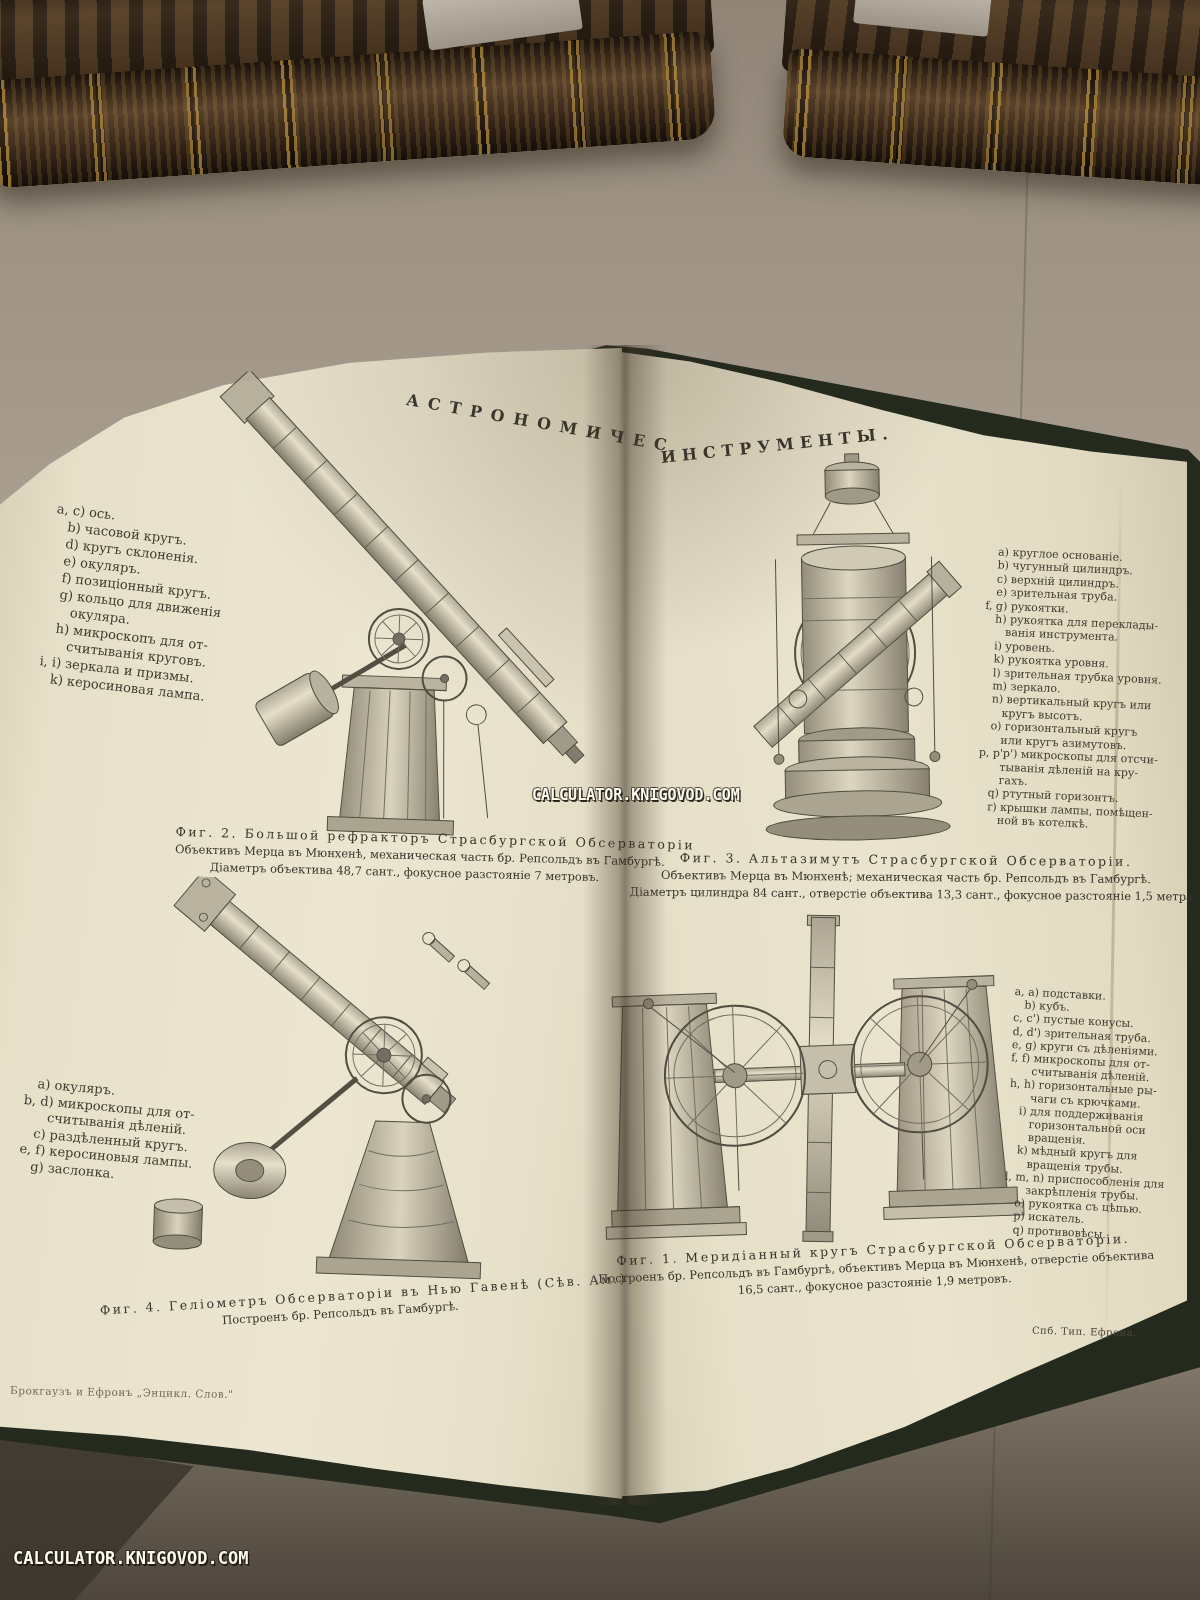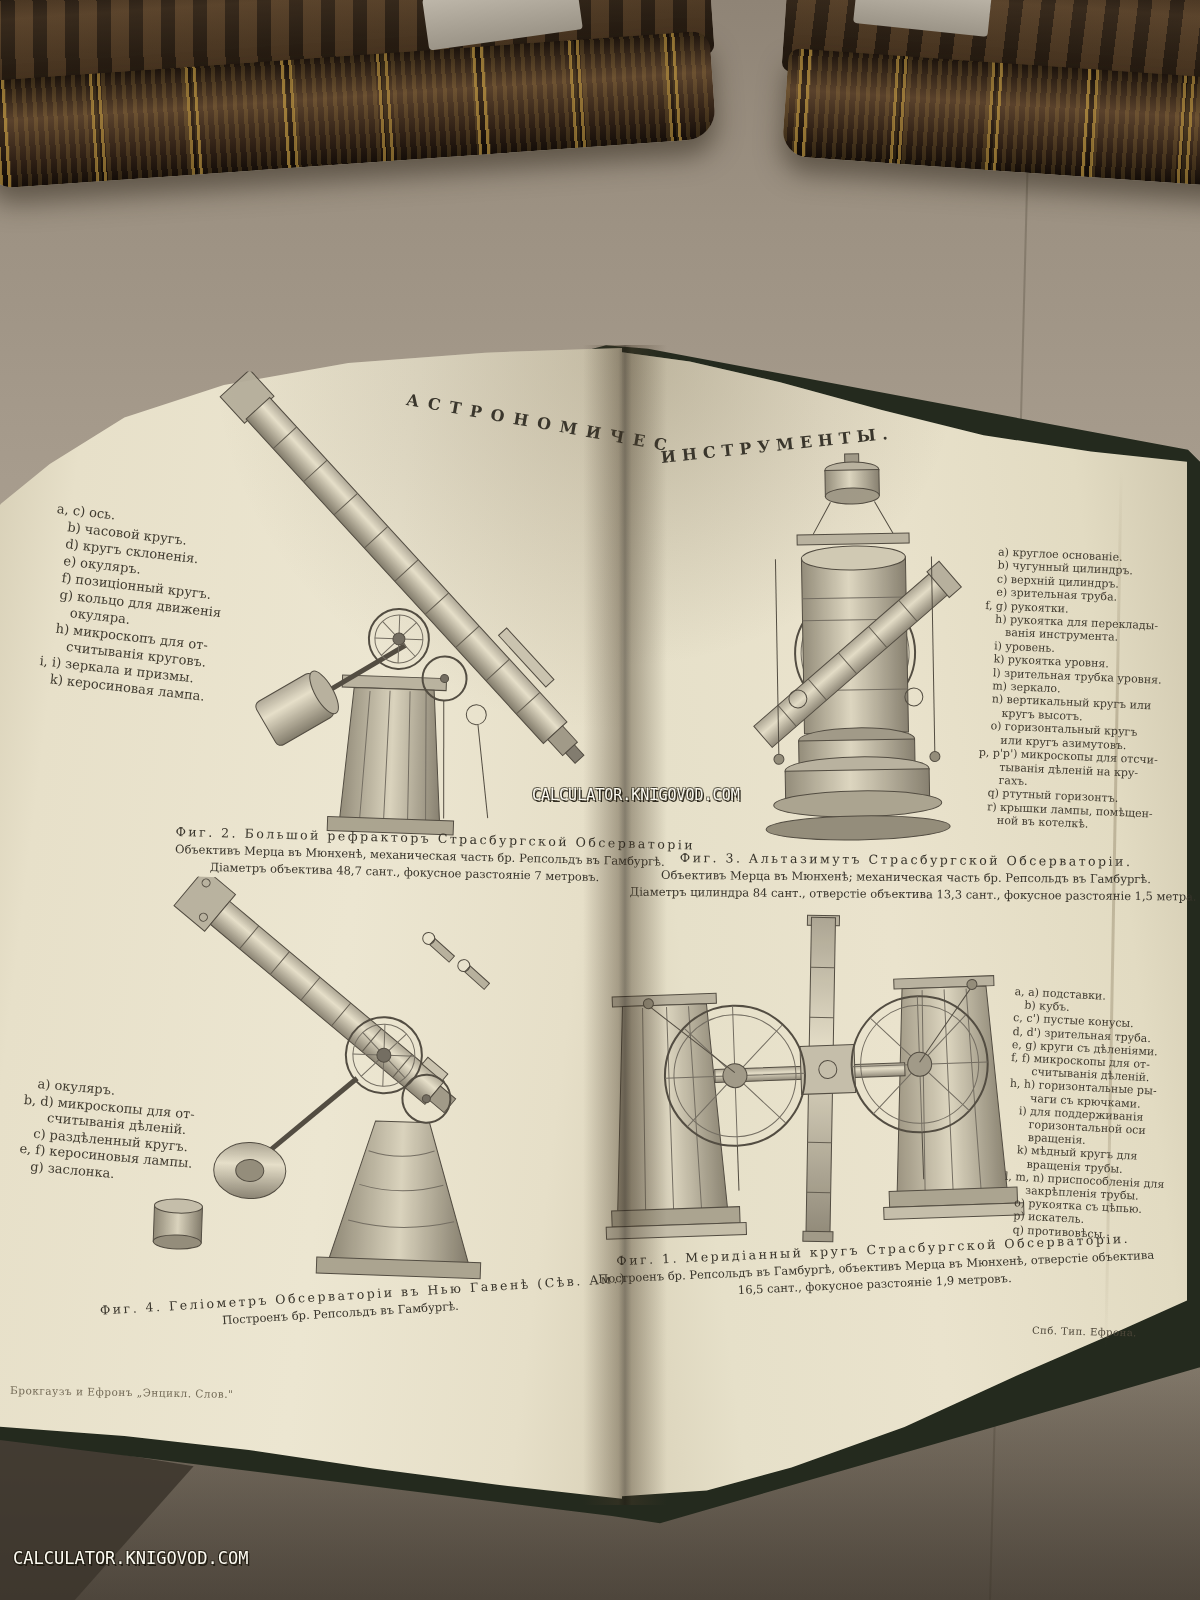--- a/index.html
+++ b/index.html
@@ -71,21 +71,21 @@
   .imprint-l{left:10px;top:1386px;transform:rotate(1deg);}
   .imprint-r{left:1032px;top:1326px;color:#4e473a;font-size:10px;transform:rotate(1.5deg);}
   .fig{position:absolute;z-index:6;opacity:.94;}
   .fig svg{display:block;}
   .fig2{left:195px;top:378px;transform:rotate(2deg);}
   .fig3{left:705px;top:448px;transform:rotate(-1deg);}
   .fig4{left:125px;top:882px;transform:rotate(2deg);}
   .fig1{left:585px;top:888px;transform:rotate(-2deg);}
 
   
-  .wm{position:absolute;z-index:9;font-family:"DejaVu Sans Mono","Liberation Mono",monospace;font-weight:normal;color:#fdfbf2;white-space:nowrap;
+  .wm{position:absolute;z-index:9;font-family:"DejaVu Sans Mono","Liberation Mono",monospace;font-weight:bold;color:#fdfbf2;white-space:nowrap;
     text-shadow:1.5px 1.5px 0 rgba(30,25,15,.9),-1px -1px 0 rgba(30,25,15,.55),1px -1px 0 rgba(30,25,15,.55),-1px 1px 0 rgba(30,25,15,.55);}
   .wm-center{left:532px;top:786px;font-size:15px;}
   .wm-bottom{left:13px;top:1548px;font-size:17px;}
 </style>
 </head>
 <body>
 
 <div class="scene">
   <div class="seam"></div>
   <div class="floor-shade"></div>

